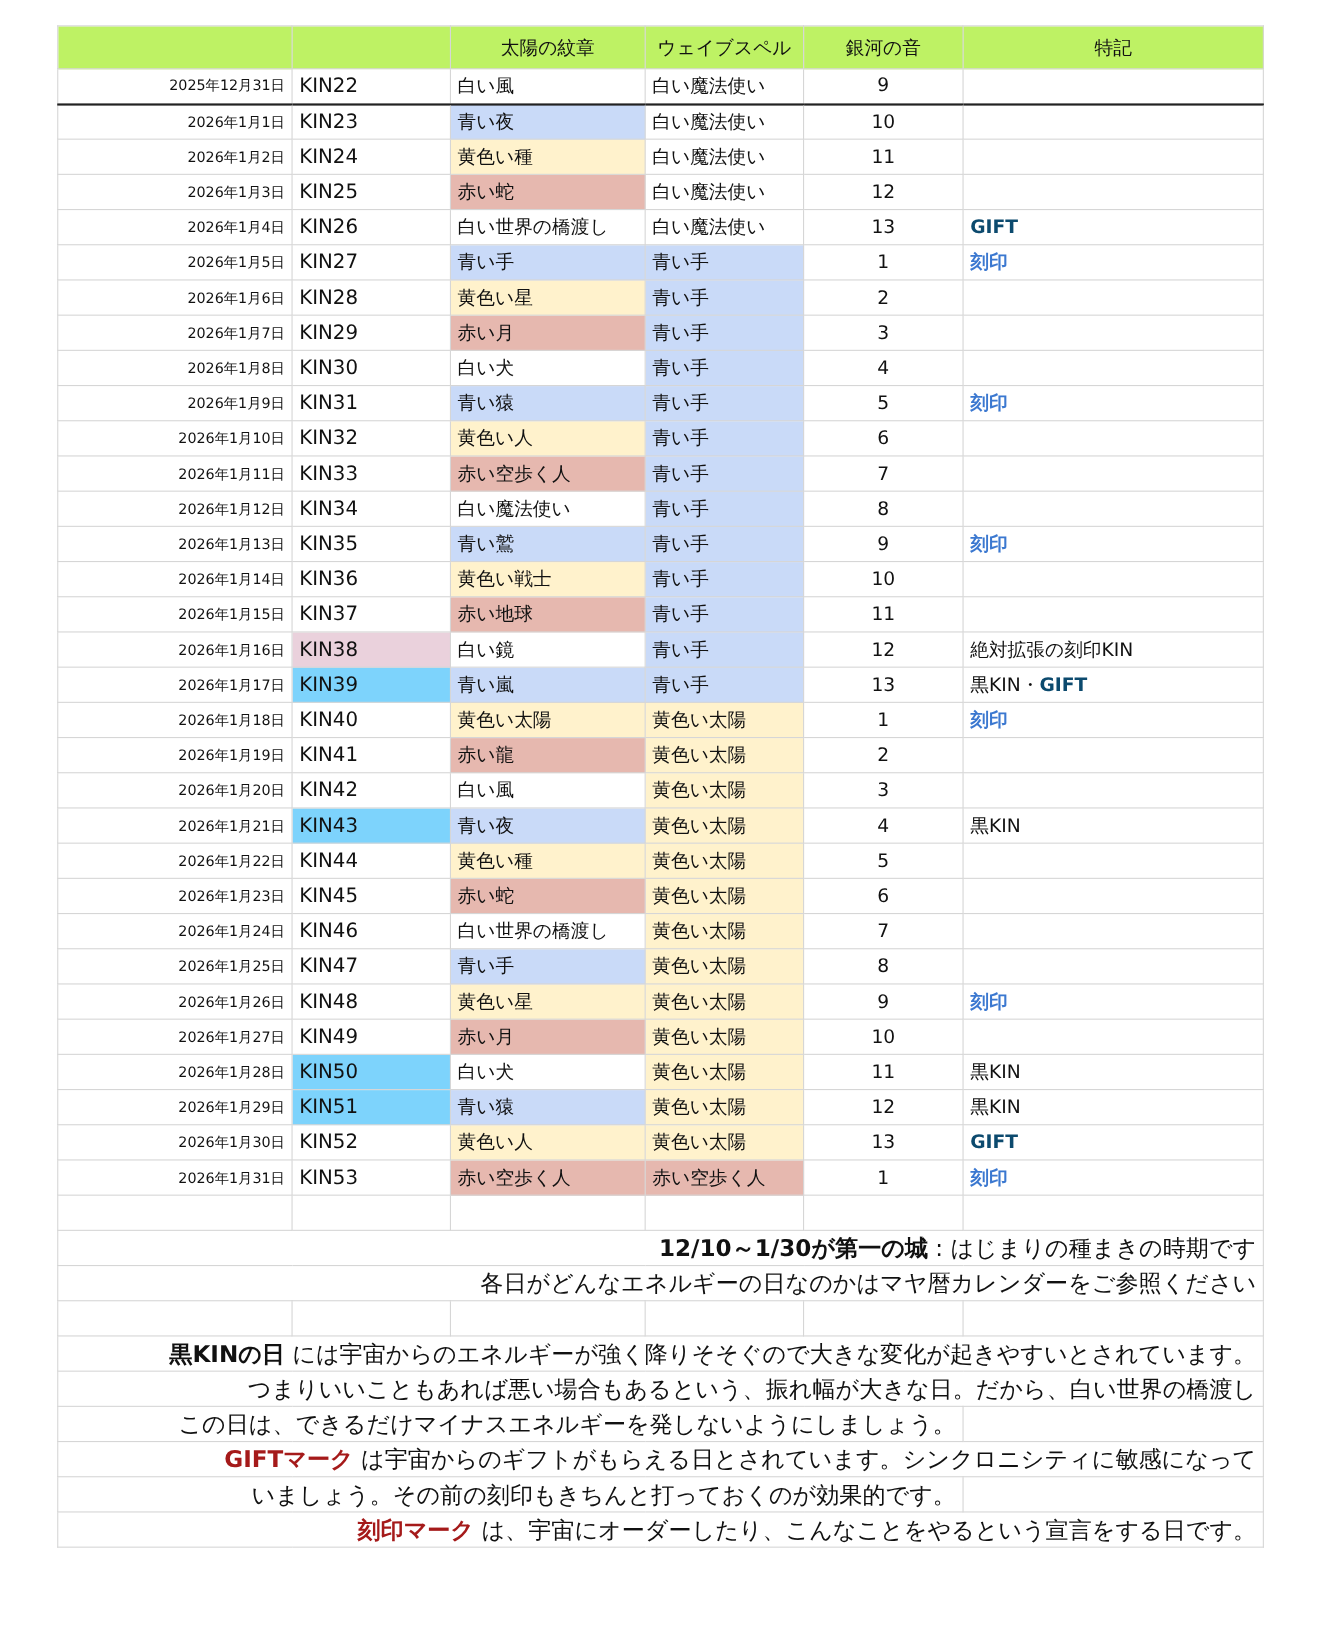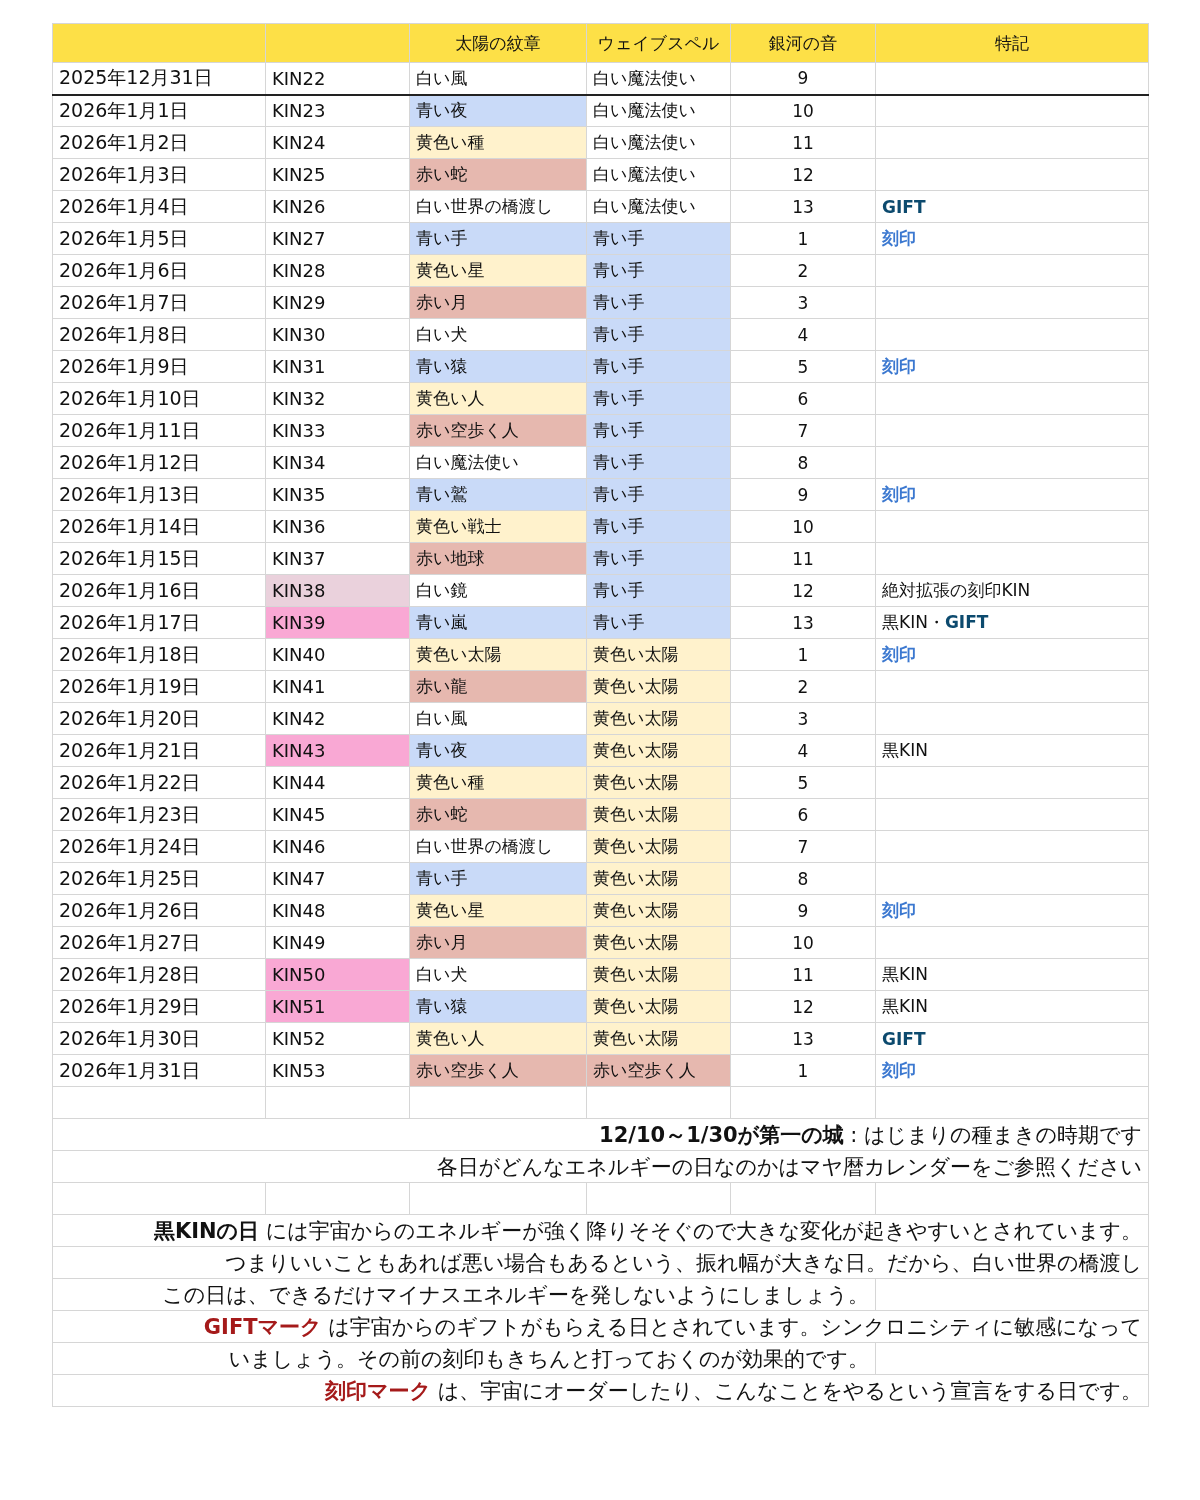--- a/index.html
+++ b/index.html
@@ -1,28 +1,28 @@
 <!DOCTYPE html>
 <html><head>
 <meta charset="utf-8">
 <style>
   html, body { margin: 0; padding: 0; background: #ffffff; }
   body { width: 1200px; height: 1500px; position: relative; font-family: "DejaVu Sans", "Liberation Sans", sans-serif; color: #111; }
   #sheet { position: absolute; left: 52px; top: 23px; width: 1096px; border-collapse: collapse; table-layout: fixed; }
   #sheet td, #sheet th { border: 1px solid #d6d6d6; height: 32px; padding: 0 6px; font-size: 17px; white-space: nowrap; overflow: visible; box-sizing: border-box; }
-  #sheet th { background: #fde047; font-weight: normal; text-align: center; height: 39px; }
-  #sheet td.date { font-size: 19px; }
+  #sheet th { background: #bef264; font-weight: normal; text-align: center; height: 39px; }
+  #sheet td.date { text-align: right; font-size: 13px; }
   #sheet td.kin { font-size: 18px; }
   #sheet td.tone { text-align: center; }
   #sheet tr.first-row td { border-bottom: 2px solid #222; }
   .c-blue { background: #c9daf8; }
   .c-yellow { background: #fff2cc; }
   .c-red { background: #e6b8af; }
   .c-white { background: #ffffff; }
-  .c-gray { background: #f9a8d4; margin-top: 25px; }
+  .c-gray { background: #7dd3fc; margin-top: 25px; }
   .c-pink { background: #ead1dc; }
   .n-gift { color: #0c4a6e; font-weight: bold; }
   .n-kokuin { color: #3b78d0; font-weight: bold; }
   .n-plain { color: #111; }
   #sheet td.note-line { font-size: 21px; text-align: right; }
   .b { font-weight: bold; }
   .red-b { color: #a51a1a; font-weight: bold; }
 </style>
 </head>
 <body>

